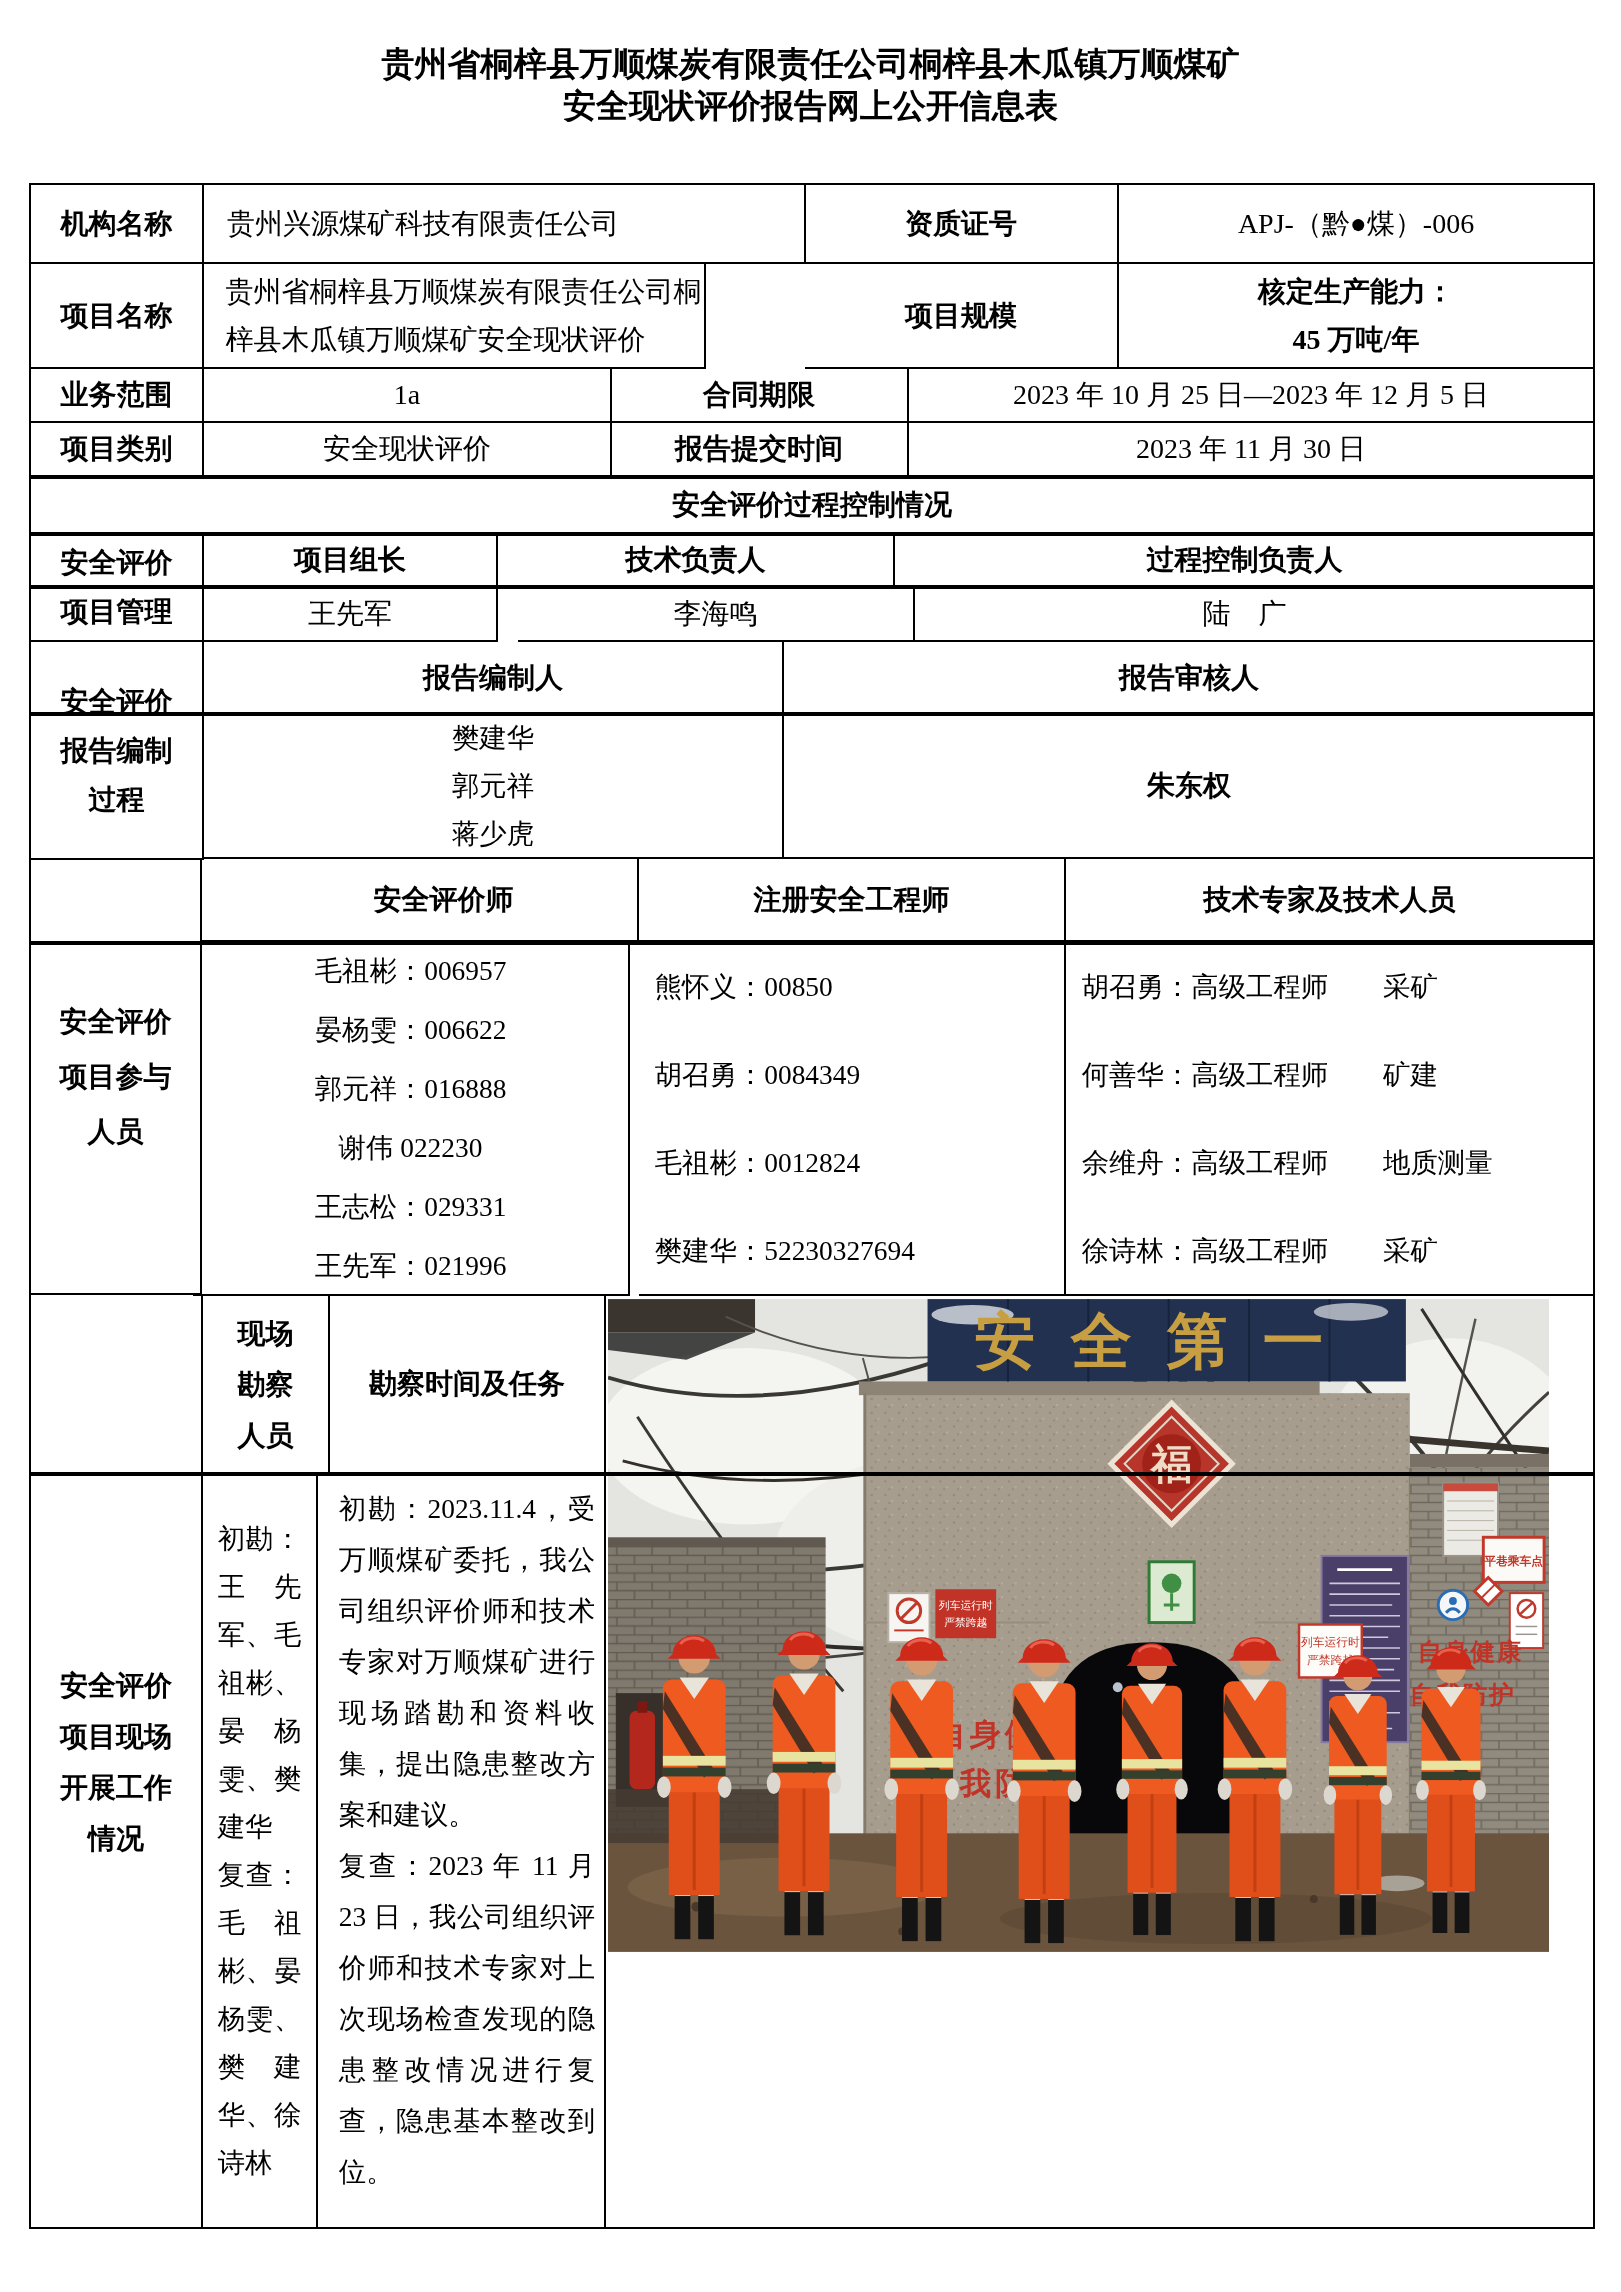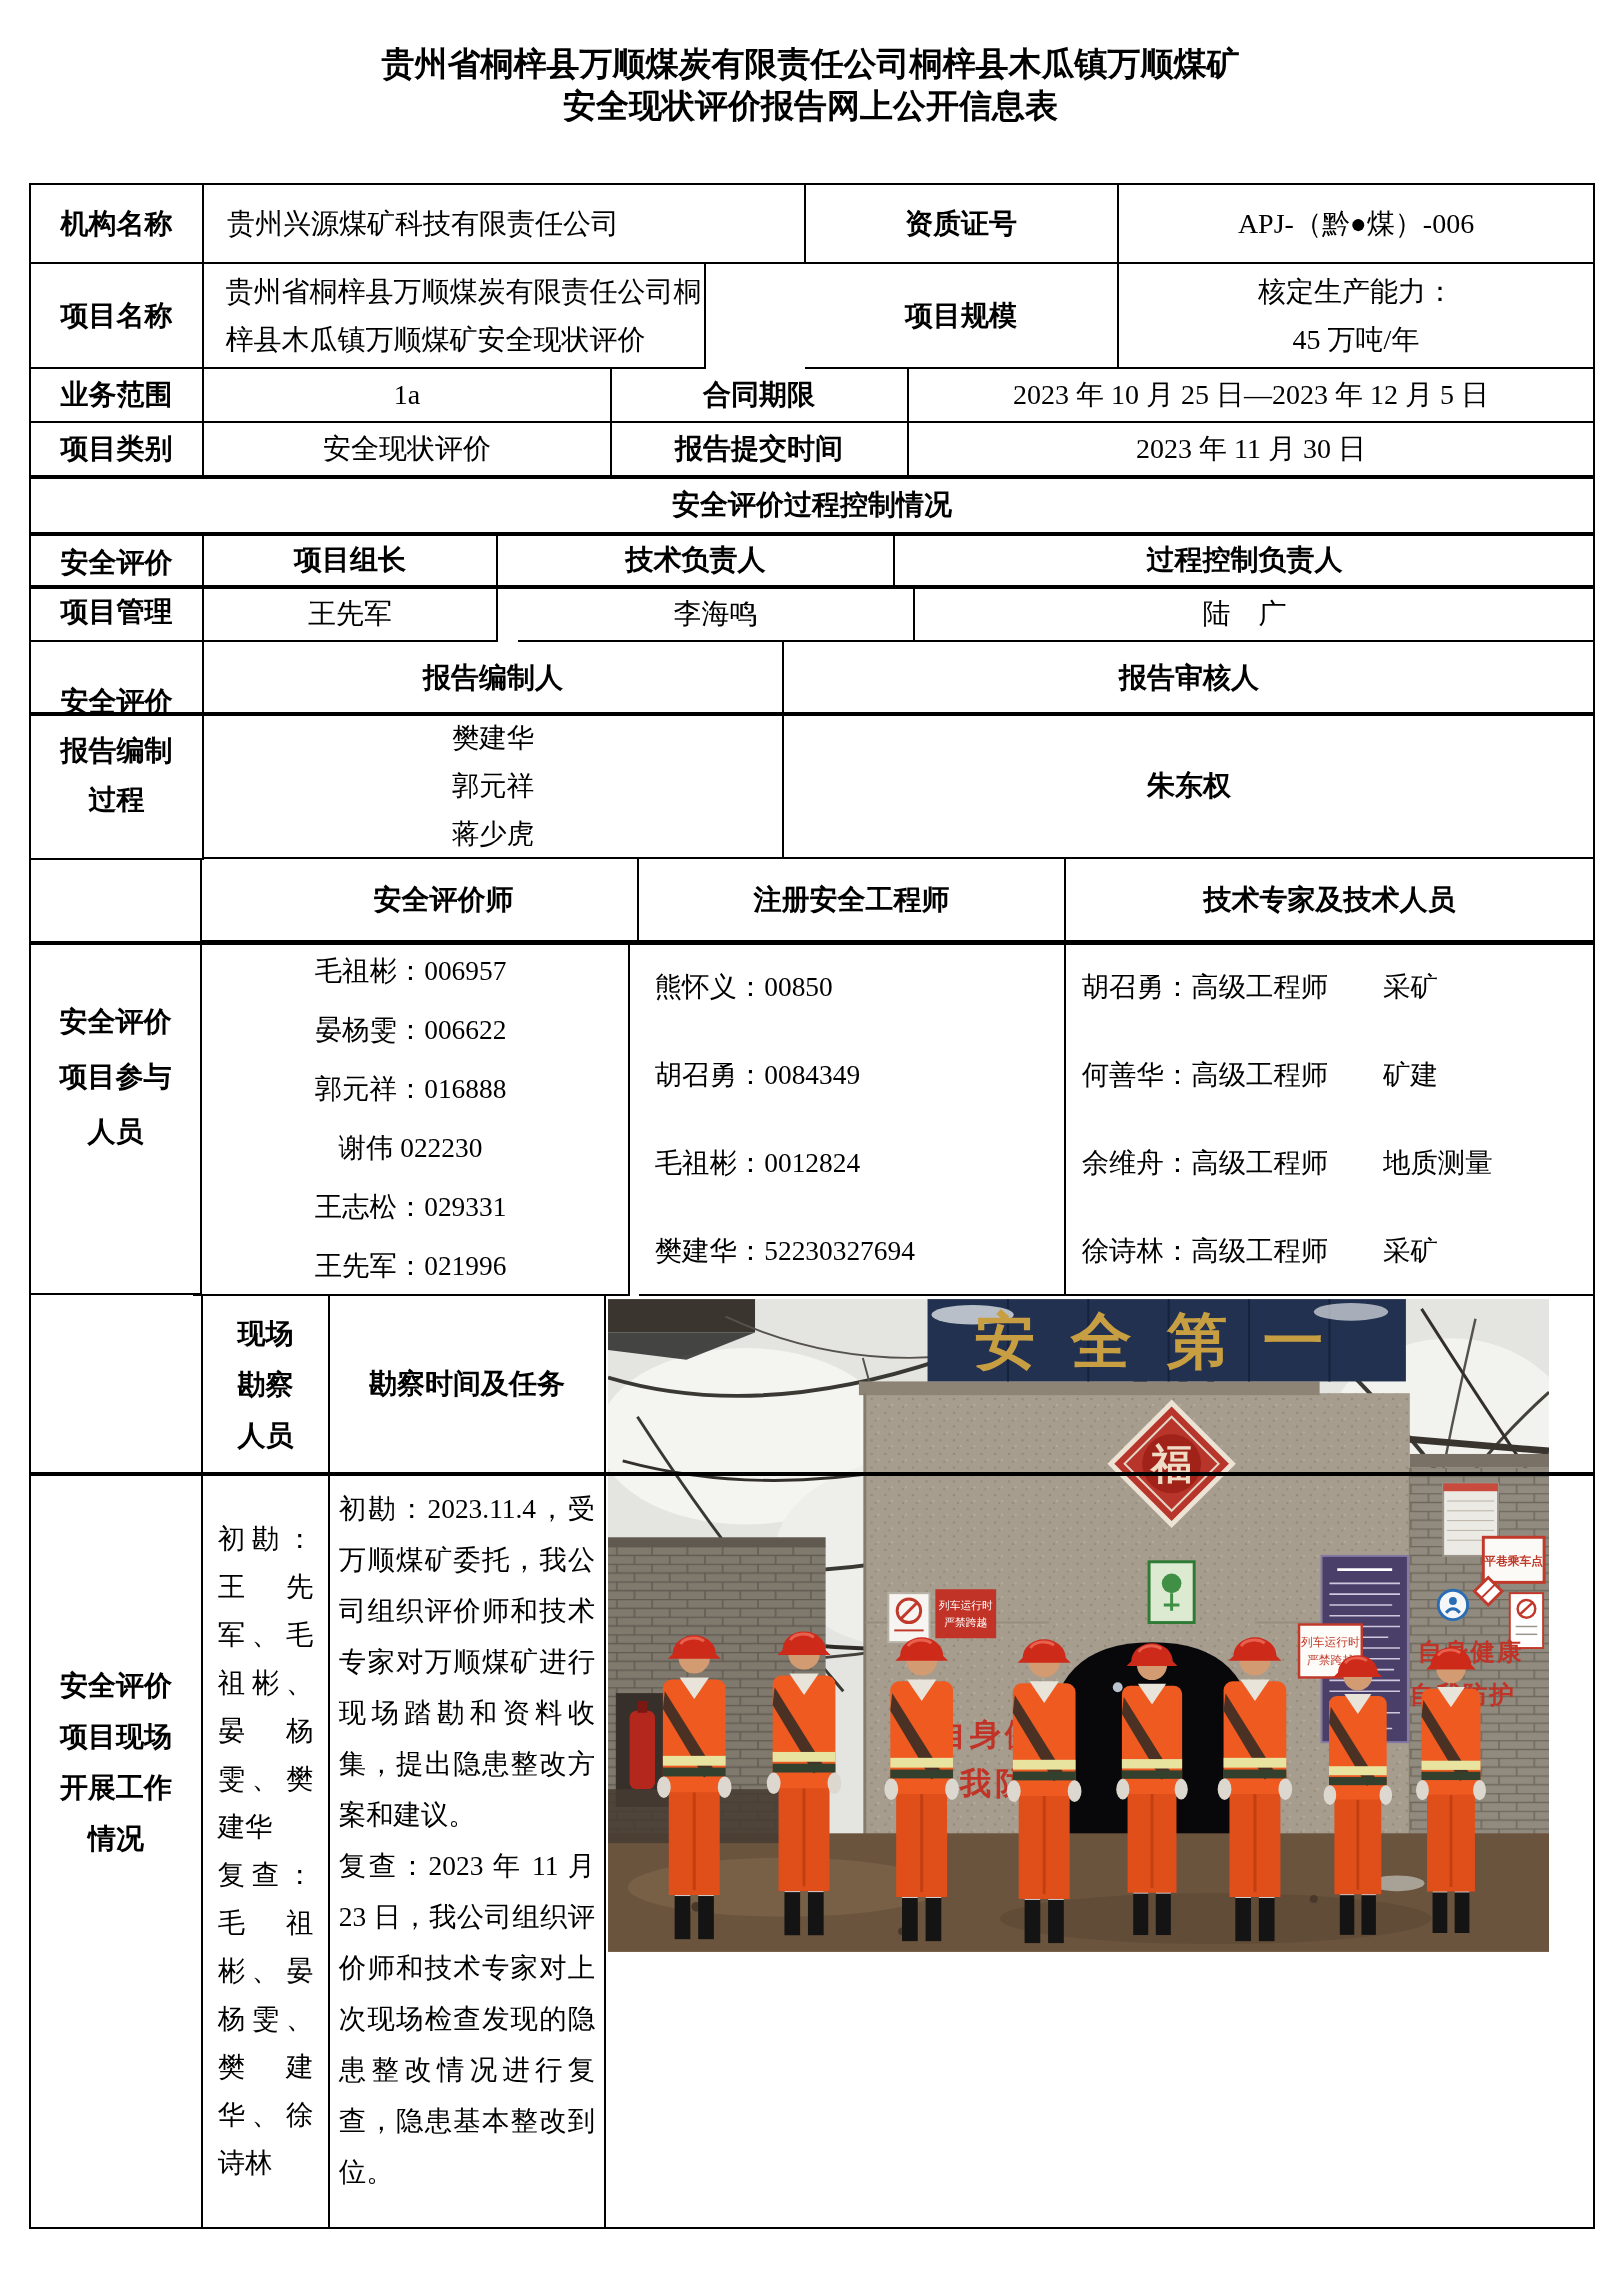--- a/index.html
+++ b/index.html
@@ -33,21 +33,21 @@
   <div class="c lab" style="left:0;top:0;width:173px;height:79px;">机构名称</div>
   <div class="c val left" style="left:173px;top:0;width:602px;height:79px;padding-left:23px;">贵州兴源煤矿科技有限责任公司</div>
   <div class="c lab" style="left:774px;top:0;width:314px;height:79px;">资质证号</div>
   <div class="c val er" style="left:1088px;top:0;width:474px;height:79px;">APJ-（黔●煤）-006</div>
 
   <div class="c lab" style="left:0;top:79px;width:173px;height:105px;">项目名称</div>
   <div class="c val left" style="left:173px;top:79px;width:502px;height:105px;padding-left:21.6px;line-height:48px;">
       <div style="width:100%">贵州省桐梓县万顺煤炭有限责任公司桐<br>梓县木瓜镇万顺煤矿安全现状评价</div>
     </div>
   <div class="c lab" style="left:774px;top:79px;width:314px;height:105px;">项目规模</div>
-  <div class="c val er" style="left:1088px;top:79px;width:474px;height:105px;line-height:48px;">
+  <div class="c val er" style="left:1088px;top:79px;width:474px;height:105px;line-height:48px;font-weight:bold;">
       <div style="width:100%">核定生产能力：<br>45 万吨/年</div>
     </div>
 
   <div class="c lab" style="left:0;top:184px;width:173px;height:54px;">业务范围</div>
   <div class="c val" style="left:173px;top:184px;width:408px;height:54px;">1a</div>
   <div class="c lab" style="left:580px;top:184px;width:298px;height:54px;">合同期限</div>
   <div class="c val er" style="left:878px;top:184px;width:684px;height:54px;">2023 年 10 月 25 日—2023 年 12 月 5 日</div>
 
   <div class="c lab" style="left:0;top:238px;width:173px;height:54px;">项目类别</div>
   <div class="c val" style="left:173px;top:238px;width:408px;height:54px;">安全现状评价</div>
@@ -93,21 +93,21 @@
     </div>
 
   <div class="c lab eb" style="left:0;top:1111px;width:172px;height:931px;line-height:51px;">
       <div style="width:100%">安全评价<br>项目现场<br>开展工作<br>情况</div>
     </div>
   <div class="c lab" style="left:172px;top:1111px;width:127px;height:178px;line-height:51px;">
       <div style="width:100%">现场<br>勘察<br>人员</div>
     </div>
   <div class="c lab" style="left:299px;top:1111px;width:276px;height:178px;">勘察时间及任务</div>
   <div class="c lab er" style="left:575px;top:1111px;width:987px;height:178px;">现场检查照片</div>
-  <div class="c val just eb" style="left:172px;top:1289px;width:127px;height:753px;line-height:48px;font-size:27.4px;padding:0 14.7px;">
+  <div class="c val just eb" style="left:172px;top:1289px;width:115px;height:753px;line-height:48px;font-size:27.4px;padding:0 14.7px;">
       <div style="width:100%">初勘：王先军、毛祖彬、晏杨雯、樊建华<br>复查：毛祖彬、晏杨雯、樊建华、徐诗林</div>
     </div>
   <div class="c val just top eb" style="left:299px;top:1289px;width:276px;height:753px;line-height:51px;font-size:27.4px;padding:9.8px 8.8px 0 8.8px;">
       <div style="width:100%">初勘：2023.11.4，受万顺煤矿委托，我公司组织评价师和技术专家对万顺煤矿进行现场踏勘和资料收集，提出隐患整改方案和建议。<br>复查：2023 年 11 月 23 日，我公司组织评价师和技术专家对上次现场检查发现的隐患整改情况进行复查，隐患基本整改到位。</div>
     </div>
   <div class="c er eb" style="left:575px;top:1289px;width:987px;height:753px;"></div>
 
   <div class="hline" style="top:290px;"></div>
   <div class="hline" style="top:347px;"></div>
   <div class="hline" style="top:400px;"></div>

